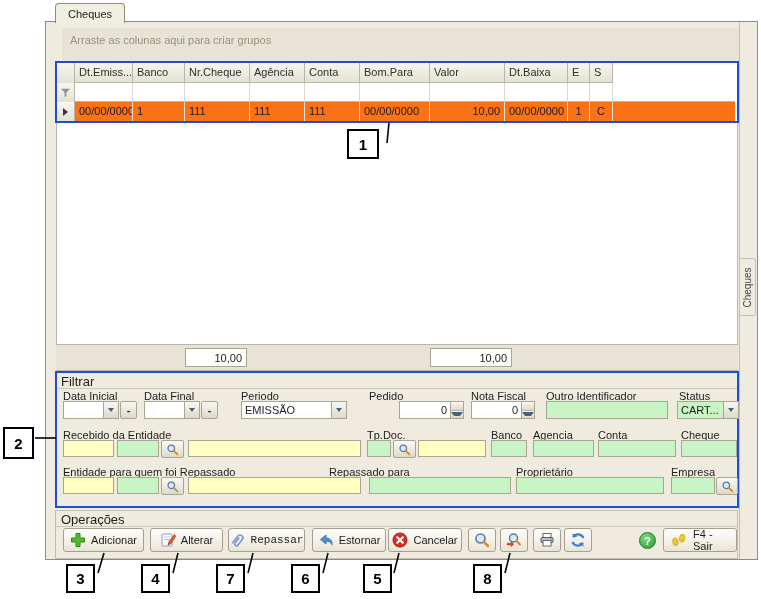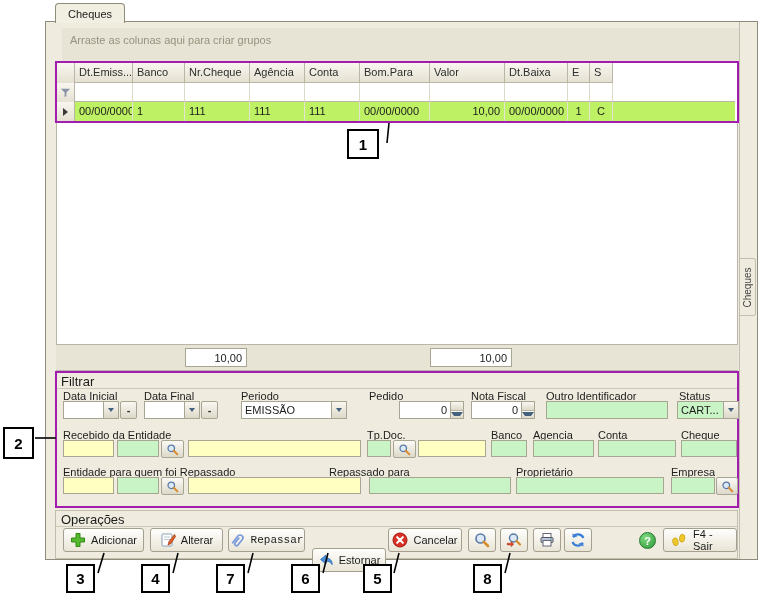--- a/index.html
+++ b/index.html
@@ -11,26 +11,26 @@
   .page { left:45px; top:21px; width:713px; height:539px; background:#efecdf; border:1px solid #908c7a; }
   .tab { left:55px; top:3px; width:70px; height:20px; background:#f1eee2; border:1px solid #908c7a; border-bottom:none; border-radius:4px 4px 0 0; display:flex; align-items:center; justify-content:center; z-index:3; }
   .side-strip { left:739px; top:22px; width:18px; height:537px; background:#efecdf; border-left:1px solid #c3bfb0; z-index:1; }
   .side-tab { left:740px; top:258px; width:16px; height:58px; border:1px solid #c3bfb0; border-left:none; border-radius:0 3px 3px 0; display:flex; align-items:center; justify-content:center; z-index:2; }
   .side-tab span { transform:rotate(-90deg); white-space:nowrap; font-size:10px; color:#444; }
 
   
   .group-band { left:56px; top:28px; width:682px; height:33px; background:#e8e4d5; color:#97927f; padding:6px 8px;margin-left:6px; }
 
   
-  .annot-rect { border:2px solid #a21caf; z-index:4; }
+  .annot-rect { border:2px solid #1d4ed8; z-index:4; }
   .grid-wrap { left:55px; top:61px; width:684px; height:62px; background:#fff; }
   .grid-row { display:flex; width:100%; }
   .gh { height:20px; background:linear-gradient(#f8f6ef,#e5e1d2); border-right:1px solid #b9b5a7; border-bottom:1px solid #b9b5a7; padding:3px 0 0 4px; color:#2e2e2e; overflow:hidden; white-space:nowrap; }
   .gf { height:19px; background:#fff; border-right:1px solid #ddd9cb; border-bottom:1px solid #b9b5a7; }
-  .gd { height:19px; background:#bef264; border-right:1px solid #e4e1d5; padding:3px 0 0 4px; overflow:hidden; white-space:nowrap; }
+  .gd { height:19px; background:#f97316; border-right:1px solid #e4e1d5; padding:3px 0 0 4px; overflow:hidden; white-space:nowrap; }
   .ind { background:linear-gradient(#f8f6ef,#e5e1d2); border-right:1px solid #b9b5a7; display:flex; align-items:center; justify-content:center; }
   .ind-f, .ind-d { border-right:1px solid #b9b5a7; display:flex; align-items:center; justify-content:center; background:linear-gradient(#f8f6ef,#e5e1d2); }
   .right { text-align:right; padding-right:4px !important; padding-left:0 !important; }
   .center { text-align:center; padding-left:0 !important; }
   .tri-right { width:0; height:0; border-top:4px solid transparent; border-bottom:4px solid transparent; border-left:5px solid #3a3a3a; }
   .grid-body { left:56px; top:123px; width:682px; height:221px; background:#fff; border-left:1px solid #b9b5a7; border-right:1px solid #b9b5a7; }
   .grid-footer { left:56px; top:344px; width:682px; height:27px; background:#e8e4d5; border-top:1px solid #b9b5a7; border-bottom:1px solid #b9b5a7; }
   .sum-box { background:#fff; border:1px solid #a9a593; height:19px; text-align:right; padding:3px 4px 0 0; }
 
   
@@ -317,21 +317,21 @@
         <path d="M14.5 2.5 L9 9.5 L8 13 L11 11.5 L15.5 4.5 z" fill="#e0622b" stroke="#a33c12" stroke-width="0.8"></path>
       </svg>
     <span>Alterar</span>
   </div>
   <div class="op-btn" style="left:228px; width:77px;font-family:Liberation Mono, monospace;">
     <svg class="icon-16" viewBox="0 0 16 16">
         <path d="M5.5 13.5 L5.5 5 a2.8 2.8 0 0 1 5.6 0 l0 7 a1.8 1.8 0 0 1 -3.6 0 l0 -6" fill="none" stroke="#7a9ad9" stroke-width="1.7" stroke-linecap="round" transform="rotate(38 8 8)"></path>
       </svg>
     <span>Repassar</span>
   </div>
-  <div class="op-btn" style="left:312px; width:74px;margin-top:20px;">
+  <div class="op-btn" style="left:312px; width:74px;">
     <svg class="icon-16" viewBox="0 0 16 16">
         <path d="M2.5 7.5 L8 3 L8 6 C12 6 14.2 8.5 14.2 12.7 C12.5 9.8 10.5 9.2 8 9.2 L8 12 Z" fill="#4a90d9" stroke="#2c6bb0" stroke-width="0.8"></path>
       </svg>
     <span>Estornar</span>
   </div>
   <div class="op-btn" style="left:388px; width:74px;">
     <svg class="icon-16" viewBox="0 0 16 16">
         <circle cx="8" cy="8" r="7" fill="#d93025" stroke="#a31b12"></circle>
         <path d="M5.2 5.2 L10.8 10.8 M10.8 5.2 L5.2 10.8" stroke="#fff" stroke-width="2.1" stroke-linecap="round"></path>
       </svg>

